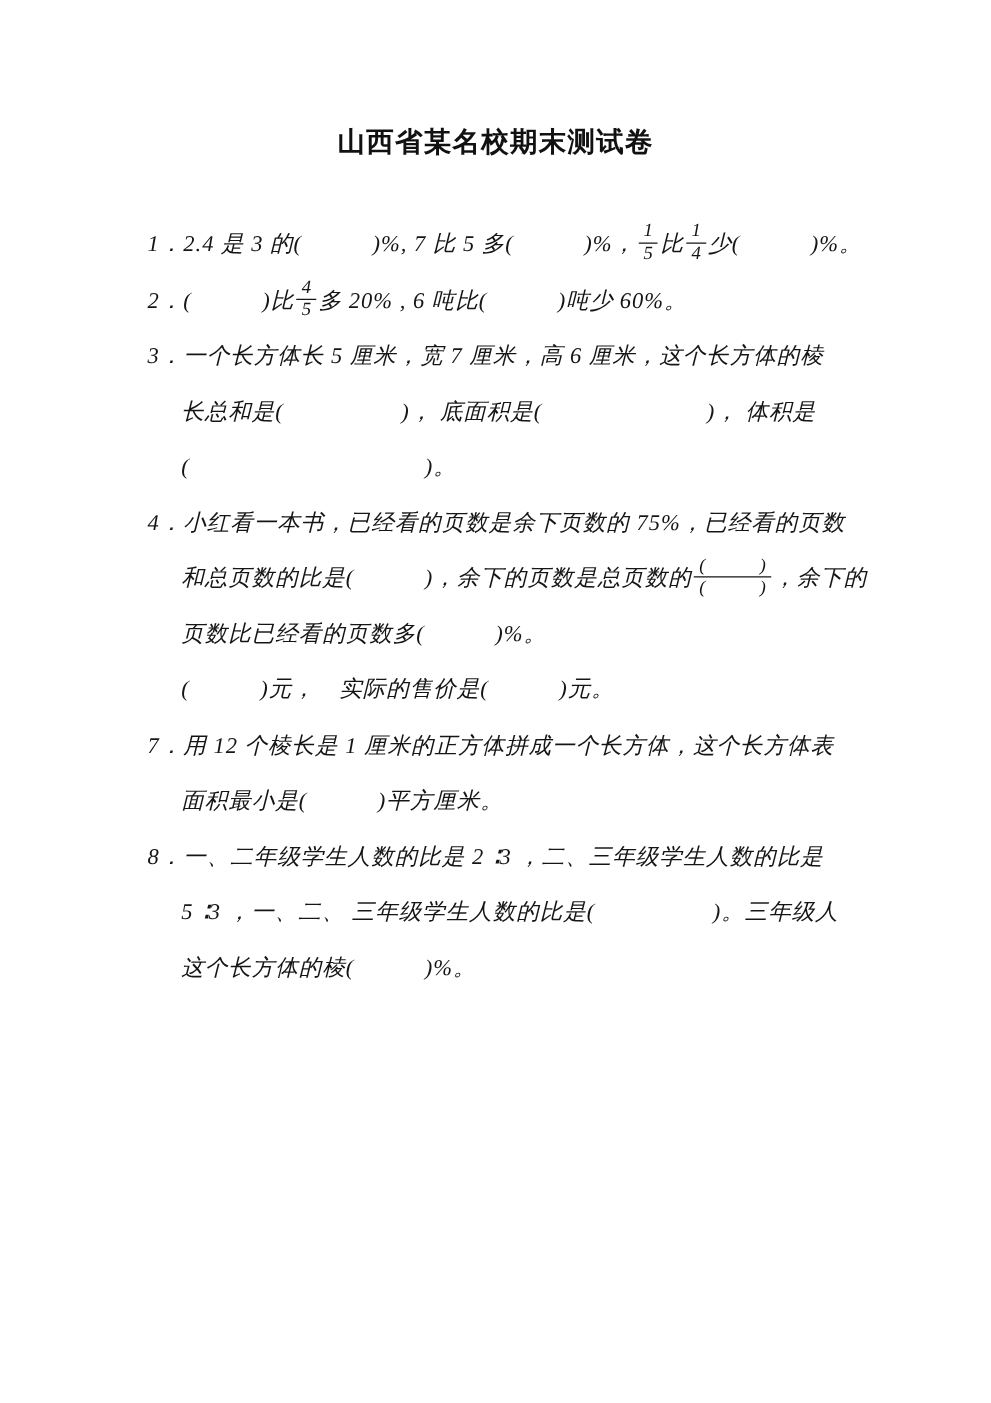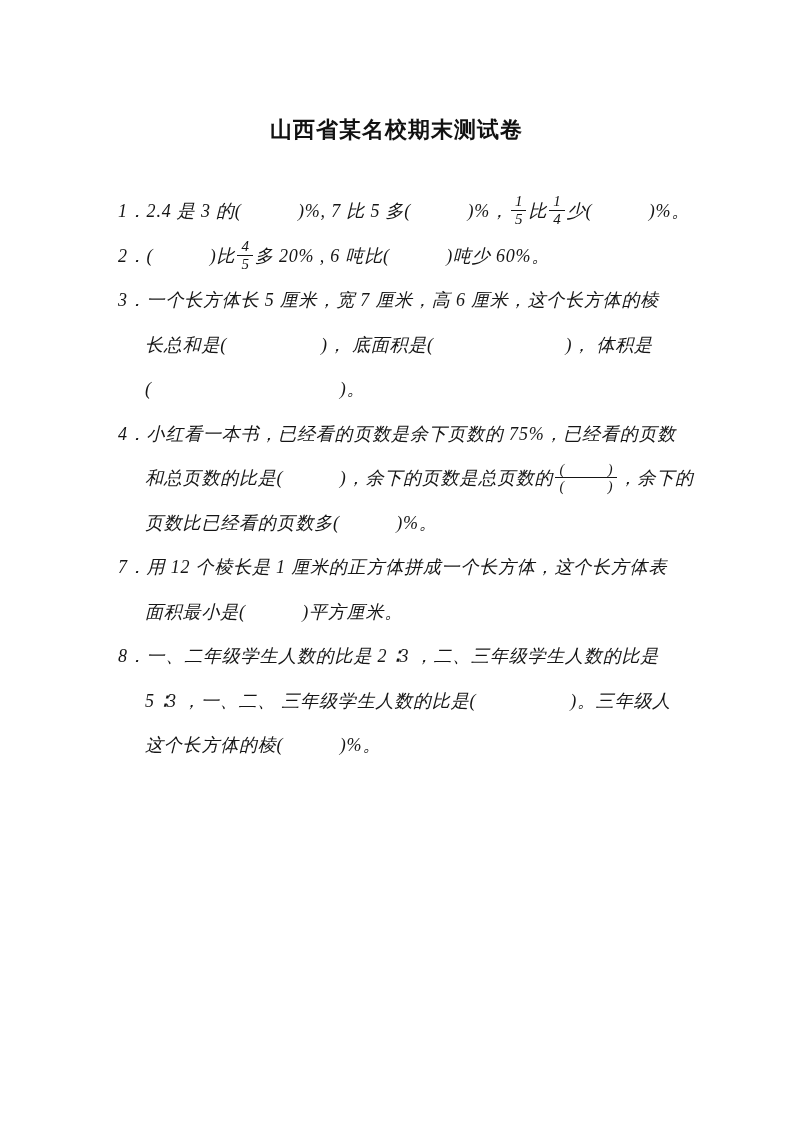--- a/index.html
+++ b/index.html
@@ -8,21 +8,20 @@
     background: #ffffff;
   }
   .sheet {
     position: relative;
     width: 793px;
     height: 788px;
     background: #ffffff;
     color: #151515;
     font-family: "Liberation Serif", "DejaVu Serif", serif;
     overflow: hidden;
-    margin-top: 16px;
   }
   .title {
     margin: 0;
     padding-top: 100px;
     text-align: center;
     font-family: "Liberation Sans", "DejaVu Sans", sans-serif;
     font-weight: 700;
     font-size: 22px;
     line-height: 28px;
     letter-spacing: 1px;
@@ -103,20 +102,21 @@
       <div class="qline first">
         <span class="qnum">4．</span><span>小红看一本书，已经看的页数是余下页数的 75%，已经看的页数</span>
       </div>
       <div class="qline cont">
         <span>和总页数的比是(　　　)，余下的页数是总页数的</span><span class="frac wide"><span class="fnum">(　　　)</span><span class="fden">(　　　)</span></span><span>，余下的</span>
       </div>
       <div class="qline cont">页数比已经看的页数多(　　　)%。</div>
     </div>
 
     <div class="question">
+      <div class="qline cont">(　　　)元，　实际的售价是(　　　)元。</div>
     </div>
 
 
     <div class="question">
       <div class="qline first">
         <span class="qnum">7．</span><span>用 12 个棱长是 1 厘米的正方体拼成一个长方体，这个长方体表</span>
       </div>
       <div class="qline cont">面积最小是(　　　)平方厘米。</div>
     </div>
 

